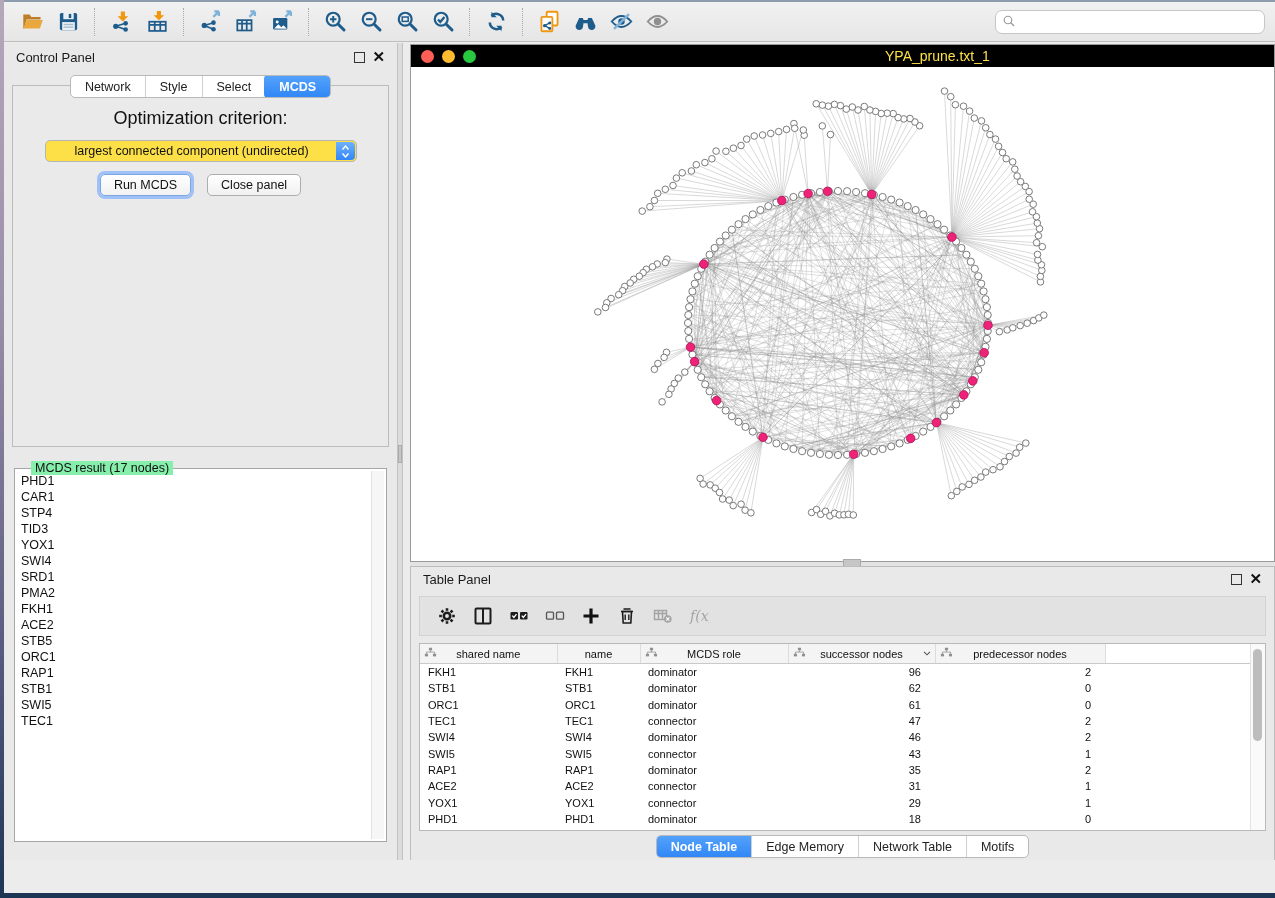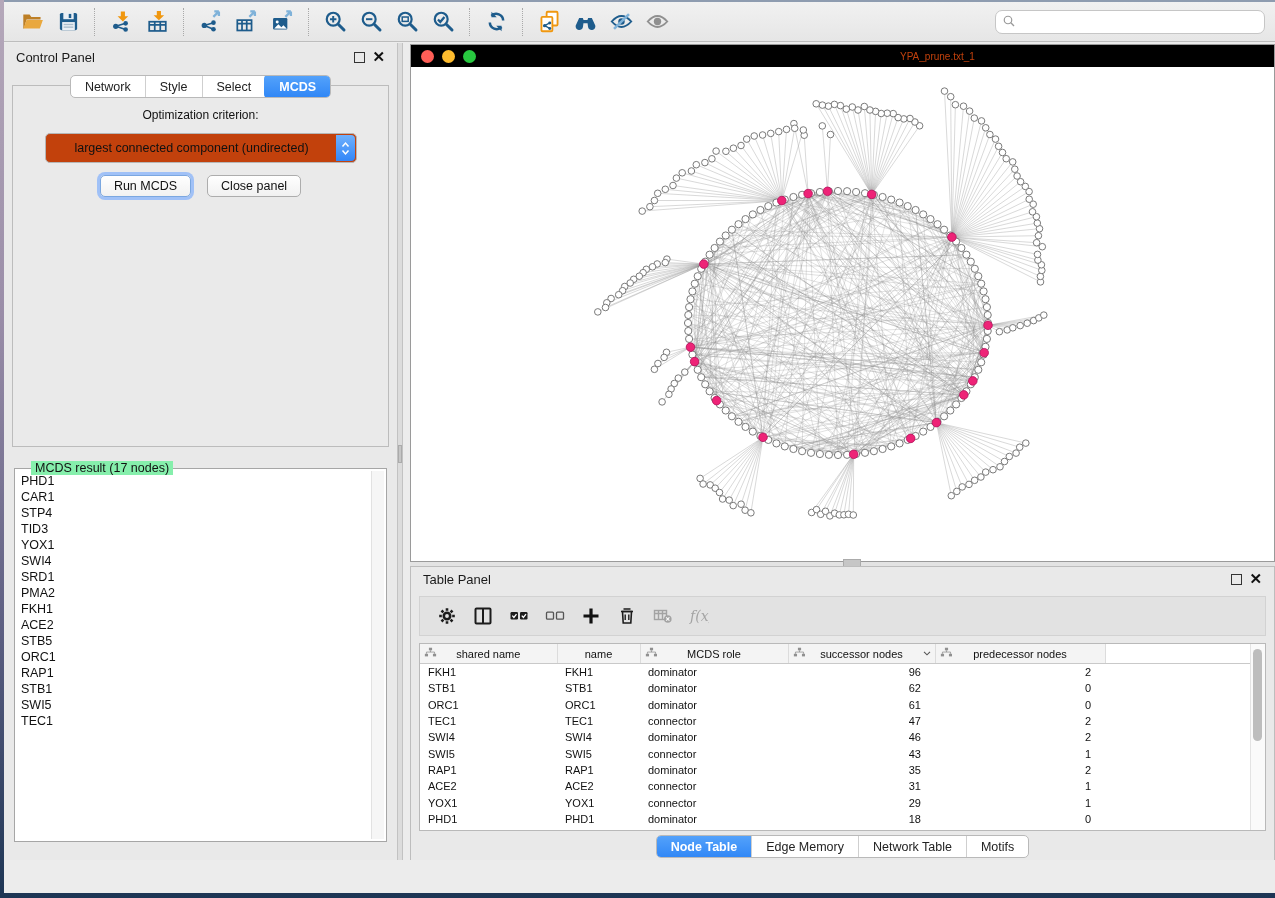--- a/index.html
+++ b/index.html
@@ -25,42 +25,42 @@
   .cp-title{position:relative;height:28px;display:flex;align-items:center;padding:0 12px;font-size:13px;color:#1a1a1a;}
   .panel-btns{margin-left:auto;display:flex;align-items:center;gap:7px;}
   .float-box{width:9px;height:9px;border:1.5px solid #333;display:inline-block;}
   .close-x{font-size:15px;font-weight:bold;color:#111;line-height:10px;}
   .cp-tabs{position:absolute;left:0;right:0;top:32px;display:flex;justify-content:center;z-index:2;}
   .seg{display:flex;background:#fff;border:1px solid #b9b9b9;border-radius:5px;overflow:hidden;height:21px;}
   .seg .tab{display:flex;align-items:center;padding:0 14px;font-size:12.5px;color:#222;border-left:1px solid #cfcfcf;cursor:default;}
   .seg .tab:first-child{border-left:none;}
   .seg .tab.active{background:linear-gradient(#55a3fb,#2f86f6);color:#fff;border-radius:4px;margin:-1px;padding:8px 15px;border-left:none;font-weight:bold;}
   .cp-pane{position:absolute;left:8px;right:8px;top:42px;height:360px;border:1px solid #bcbcbc;background:#eaeaea;}
-  .opt-label{margin-top:22px;text-align:center;font-size:12px;color:#111;}
-  .select{margin:11px auto 0;width:312px;height:30px;background:#c2410c;border:1px solid #b6b6b6;border-radius:5px;
+  .opt-label{margin-top:22px;text-align:center;font-size:18px;color:#111;}
+  .select{margin:11px auto 0;width:312px;height:22px;background:#fde047;border:1px solid #b6b6b6;border-radius:5px;
     display:flex;align-items:center;font-size:12.5px;color:#111;position:relative;box-sizing:border-box;}
   .select .sel-text{flex:1;text-align:center;padding-right:18px;}
   .sel-btn{position:absolute;right:1px;top:1px;bottom:1px;width:19px;background:linear-gradient(#6fb1fd,#3286f8);border-radius:0 4px 4px 0;
     display:flex;flex-direction:column;align-items:center;justify-content:center;gap:1px;}
   .sel-btn svg{width:9px;height:6px;}
   .btn-row{margin-top:12px;display:flex;justify-content:center;gap:16px;}
   .btn{height:22px;padding:0 13px;background:linear-gradient(#ffffff,#f1f1f1);border:1px solid #adadad;border-radius:5px;
     font-size:12.5px;color:#111;font-family:"Liberation Sans",sans-serif;}
   .btn.focused{box-shadow:0 0 0 3px rgba(110,165,255,.6);border-color:#7ba7e0;}
   .result-box{position:absolute;left:10px;right:10px;top:425px;height:372px;border:1px solid #a6a6a6;background:#fff;}
   .result-legend{position:absolute;top:-8px;left:16px;background:#86efac;padding:0 4px;font-size:12.5px;color:#111;}
   .result-list{position:absolute;left:2px;top:4px;right:16px;bottom:2px;overflow:hidden;font-size:12.5px;color:#111;}
   .result-list div{height:16px;line-height:16px;padding-left:4px;}
   .result-scroll{position:absolute;top:2px;bottom:2px;right:2px;width:12px;background:#f6f6f6;border-left:1px solid #e2e2e2;}
   
   .right-area{position:absolute;left:399px;right:0;top:0;bottom:0;}
   .net-win{position:absolute;left:7px;right:0;top:1px;height:518px;border:1px solid #9a9a9a;box-sizing:border-box;background:#fff;}
   .net-titlebar{position:relative;height:22px;background:#000;display:flex;align-items:center;padding:0 10px;}
   .tl{width:13px;height:13px;border-radius:50%;margin-right:8px;}
-  .net-title-text{position:absolute;left:61%;transform:translateX(-50%);color:#c2410c;font-size:10px;}
+  .net-title-text{position:absolute;left:61%;transform:translateX(-50%);color:#fde047;font-size:14px;}
   .net-body{position:absolute;left:0;right:0;top:22px;bottom:0;background:#fff;overflow:hidden;}
   .hsplit{position:absolute;left:7px;right:0;top:519px;height:4px;background:#e3e3e3;}
   .hsplit .grip-h{position:absolute;left:50%;top:-3px;width:16px;height:9px;background:#c6c6c6;border:1px solid #ababab;}
   .table-panel{position:absolute;left:7px;right:0;top:523px;bottom:0;background:#e9e9e9;border:1px solid #bdbdbd;border-bottom:none;box-sizing:border-box;}
   .tp-title{position:relative;height:24px;display:flex;align-items:center;padding:0 12px;font-size:13px;color:#1a1a1a;}
   .tp-toolbar{margin:5px 8px 7px;height:38px;background:#e2e2e2;border:1px solid #d2d2d2;display:flex;align-items:center;padding:0 12px;gap:6px;}
   .tp-btn{width:30px;height:30px;display:flex;align-items:center;justify-content:center;}
   .tp-btn svg{width:20px;height:20px;}
   .tp-table-wrap{position:relative;margin:0 8px;height:186px;background:#fff;border:1px solid #b9b9b9;overflow:hidden;}
   table.node-table{border-collapse:collapse;table-layout:fixed;width:838px;font-size:11px;color:#111;}

